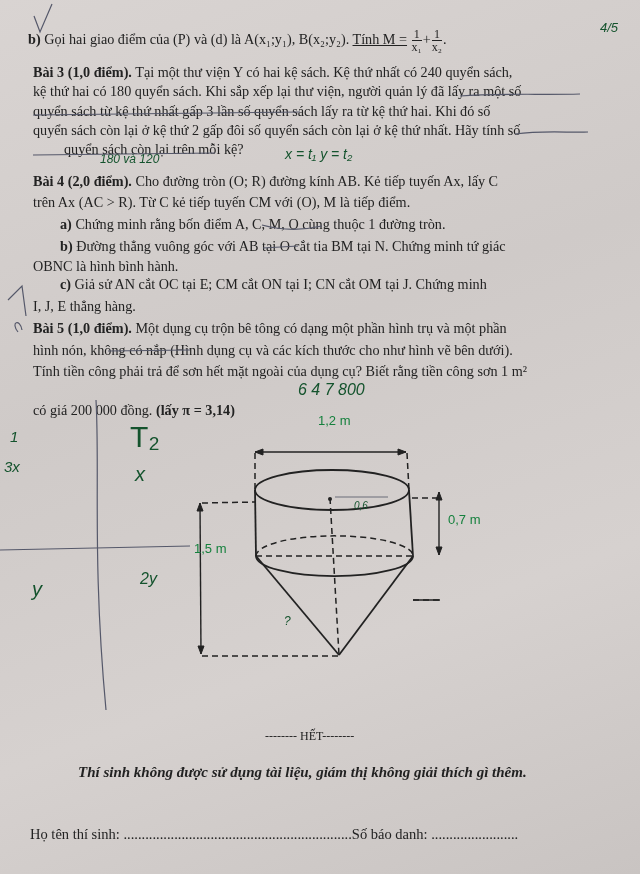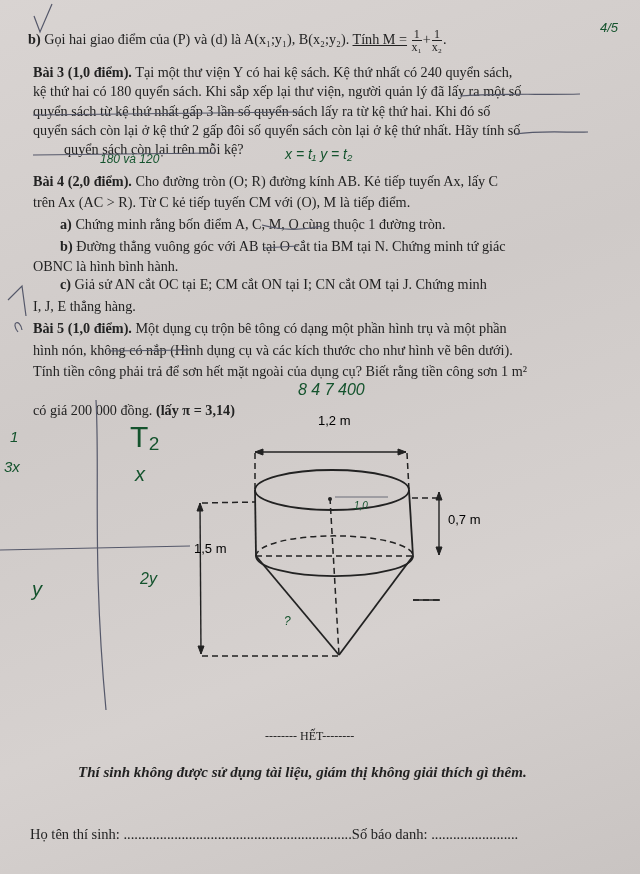--- a/index.html
+++ b/index.html
@@ -12,21 +12,21 @@
   .b { font-weight: bold; }
   .hand { position: absolute; font-family: Liberation Sans, sans-serif; color: #14532d; font-style: italic; font-size: 14px; }
   svg { position: absolute; left: 0; top: 0; }
   .frac { display: inline-block; vertical-align: middle; text-align: center; font-size: 12px; line-height: 12px; margin: 0 1px; }
   .frac span { display: block; }
   .frac .num { border-bottom: 1px solid #222; padding: 0 2px; }
   .u { text-decoration: underline; }
   .footer-italic { position: absolute; left: 78px; top: 764px; font-size: 15px; font-weight: bold; font-style: italic; text-align: center; }
   .het { position: absolute; left: 265px; top: 729px; font-size: 12px; }
   .sig { position: absolute; left: 30px; top: 826px; font-size: 14.5px; }
-  .dim { position: absolute; font-family: "Liberation Sans", sans-serif; font-size: 13px; color: #000000; }
+  .dim { position: absolute; font-family: "Liberation Sans", sans-serif; font-size: 13px; color: #15803d; }
 </style>
 </head>
 <body>
 
 <div class="line" style="left:28px; top:28px;">
   <span class="b">b)</span>
   <span>Gọi hai giao điểm của (P) và (d) là A(x₁;y₁), B(x₂;y₂).</span>
   <span class="u">Tính M =</span>
   <span class="frac"><span class="num">1</span><span>x₁</span></span>+<span class="frac"><span class="num">1</span><span>x₂</span></span><span>.</span>
 </div>
@@ -62,21 +62,21 @@
 
 <div class="line" style="left:33px; top:319px;">
   <span class="b">Bài 5 (1,0 điểm).</span>
   <span>Một dụng cụ trộn bê tông có dạng một phần hình trụ và một phần</span>
 </div>
 <div class="line" style="left:33px; top:341px;">hình nón, không có nắp (Hình dụng cụ và các kích thước cho như hình vẽ bên dưới).</div>
 <div class="line" style="left:33px; top:362px;">Tính tiền công phải trả để sơn hết mặt ngoài của dụng cụ? Biết rằng tiền công sơn 1 m²</div>
 <div class="line" style="left:33px; top:382px;margin-top:19px;">
   <span>có giá 200 000 đồng.</span> <span class="b">(lấy π = 3,14)</span>
 </div>
-<div class="hand" style="left:298px; top:381px; font-size:16px;">8 4 7 400</div>
+<div class="hand" style="left:298px; top:381px; font-size:16px;">6 4 7 800</div>
 
 <svg width="640" height="874">
   <g stroke="#55586a" stroke-width="1.2" fill="none">
     <path d="M34 16 L40 32 L52 4"></path>
     <path d="M460 96 C500 93 540 95 580 94"></path>
     <path d="M33 115 L300 112"></path>
     <path d="M515 134 C545 130 570 133 588 132"></path>
     <path d="M33 155 L215 153"></path>
     <path d="M262 225 C280 230 300 231 322 226"></path>
     <path d="M263 248 L298 246"></path>
@@ -130,20 +130,20 @@
   <g stroke="#222" stroke-width="1.5" fill="none" stroke-dasharray="6,4">
     <line x1="202" y1="656" x2="339" y2="656"></line>
     <line x1="413" y1="600" x2="440" y2="600"></line>
   </g>
   <circle cx="330" cy="499" r="2" fill="#222"></circle>
   <line x1="335" y1="497" x2="388" y2="497" stroke="#6b6d78" stroke-width="1"></line>
 </svg>
 <div class="dim" style="left:318px; top:413px;">1,2 m</div>
 <div class="dim" style="left:448px; top:512px;">0,7 m</div>
 <div class="dim" style="left:156px; top:541px;margin-left:38px;">1,5 m</div>
-<div class="hand" style="left:354px; top:500px; font-size:10px;">1,0</div>
+<div class="hand" style="left:354px; top:500px; font-size:10px;">0,6</div>
 <div class="hand" style="left:284px; top:614px; font-size:12px;">?</div>
 
 <div class="het">-------- HẾT--------</div>
 <div class="footer-italic">Thí sinh không được sử dụng tài liệu, giám thị không giải thích gì thêm.</div>
 <div class="sig">
   <span>Họ tên thí sinh: ...............................................................</span><span>Số báo danh: ........................</span>
 </div>
 
 </body></html>

